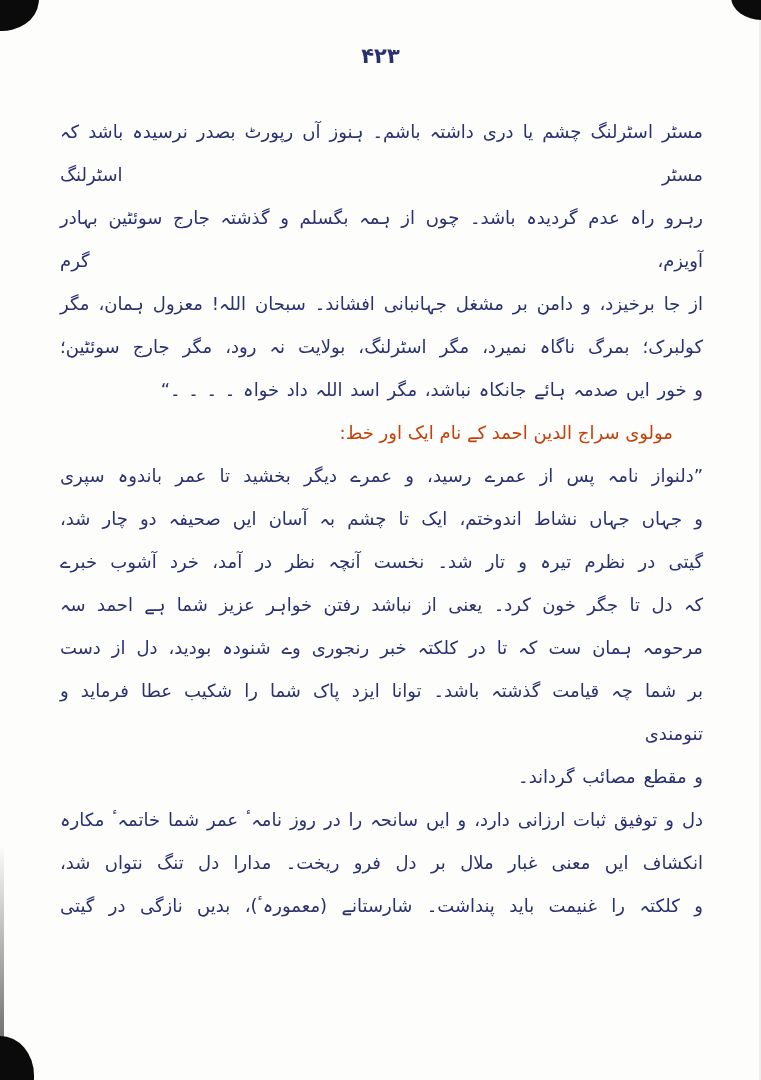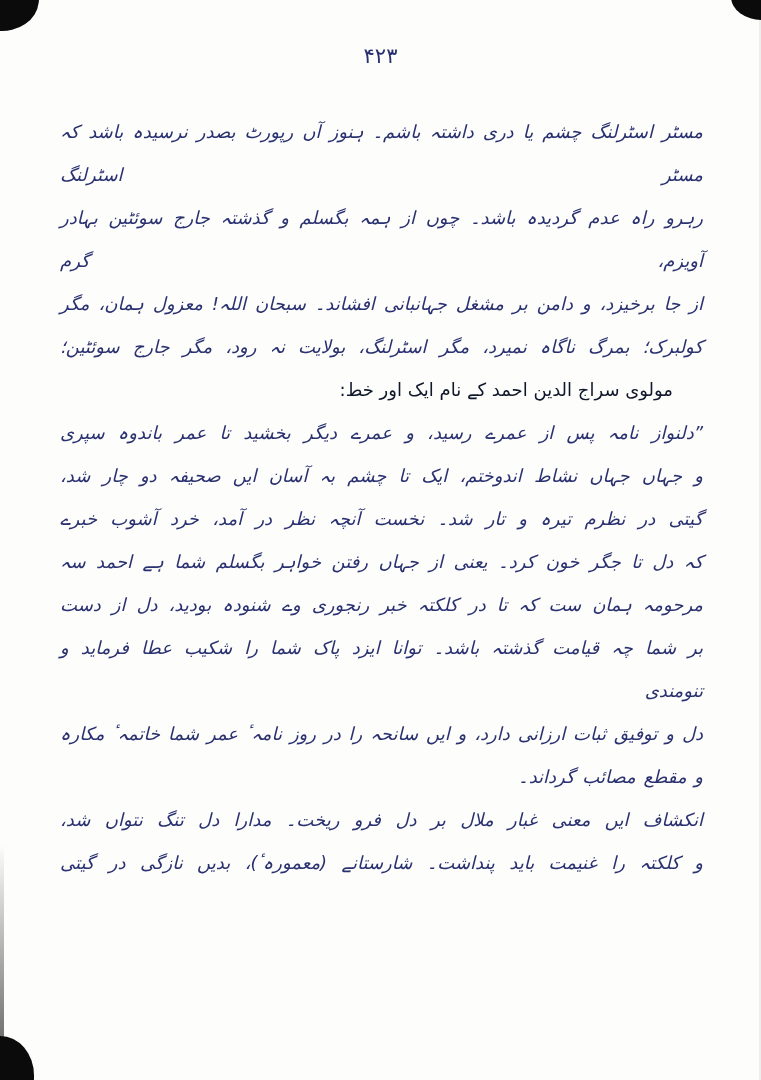--- a/index.html
+++ b/index.html
@@ -15,39 +15,39 @@
   
   .artifact{position:absolute;background:#0b0b0b;}
   .corner-tl{top:-16px;left:-18px;width:56px;height:48px;border-radius:0 0 75% 35%;transform:rotate(6deg);}
   .corner-tr{top:-14px;right:-16px;width:46px;height:34px;border-radius:0 0 35% 75%;}
   .corner-bl{bottom:-12px;left:-14px;width:48px;height:56px;border-radius:0 70% 25% 0;}
   .edge-left{left:0;bottom:0;width:4px;height:235px;background:linear-gradient(to bottom,rgba(11,11,11,0),rgba(11,11,11,.7));}
   .edge-right{right:0;top:0;width:2px;height:1080px;background:rgba(0,0,0,.06);}
   
   .page-number{
     position:absolute;top:44px;left:0;right:0;
-    text-align:center;font-size:21px;font-weight:normal;
+    text-align:center;font-size:21px;font-weight:bold;
     color:#2a3170;letter-spacing:1px;
   }
   
   .text-body{
     position:absolute;top:110px;right:58px;left:60px;
     direction:rtl;color:#2a3170;font-size:18px;
   }
   .para{margin:0;padding:0;}
   .line{
     margin:0;line-height:43px;
     text-align:justify;text-align-last:justify;text-justify:inter-word;
-    word-spacing:2px;white-space:normal;font-style:italic;
+    word-spacing:2px;white-space:normal;
   }
   .line.short{text-align-last:right;}
   .heading{
     line-height:43px;padding-right:30px;
     text-align:left;text-align-last:right;
-    color:#0f172a;margin:0;
+    color:#c2410c;margin:0;
   }
 </style>
 </head>
 <body>
 
 <div class="page">
 
   <div class="artifact corner-tl"></div>
   <div class="artifact corner-tr"></div>
   <div class="artifact corner-bl"></div>
@@ -56,33 +56,34 @@
 
   <div class="page-number">۴۲۳</div>
 
   <div class="text-body">
 
     <div class="para">
       <p class="line">مسٹر اسٹرلنگ چشم یا دری داشتہ باشم۔ ہنوز آں رپورٹ بصدر نرسیدہ باشد کہ مسٹر اسٹرلنگ</p>
       <p class="line">رہرو راہ عدم گردیدہ باشد۔ چوں از ہمہ بگسلم و گذشتہ جارج سوئٹین بہادر آویزم، گرم</p>
       <p class="line">از جا برخیزد، و دامن بر مشغل جہانبانی افشاند۔ سبحان اللہ! معزول ہمان، مگر</p>
       <p class="line">کولبرک؛ بمرگ ناگاہ نمیرد، مگر اسٹرلنگ، بولایت نہ رود، مگر جارج سوئٹین؛</p>
+      <p class="line short">و خور ایں صدمہ ہائے جانکاہ نباشد، مگر اسد اللہ داد خواہ ۔ ۔ ۔ ۔“</p>
     </div>
 
     <p class="heading">مولوی سراج الدین احمد کے نام ایک اور خط:</p>
 
     <div class="para">
       <p class="line">”دلنواز نامہ پس از عمرے رسید، و عمرے دیگر بخشید تا عمر باندوہ سپری</p>
       <p class="line">و جہاں جہاں نشاط اندوختم، ایک تا چشم بہ آسان ایں صحیفہ دو چار شد،</p>
       <p class="line">گیتی در نظرم تیرہ و تار شد۔ نخست آنچہ نظر در آمد، خرد آشوب خبرے</p>
-      <p class="line">کہ دل تا جگر خون کرد۔ یعنی از جہاں رفتن خواہر بگسلم شما ہے احمد سہ</p>
+      <p class="line">کہ دل تا جگر خون کرد۔ یعنی از نباشد رفتن خواہر عزیز شما ہے احمد سہ</p>
       <p class="line">مرحومہ ہمان ست کہ تا در کلکتہ خبر رنجوری وے شنودہ بودید، دل از دست</p>
       <p class="line">بر شما چہ قیامت گذشتہ باشد۔ توانا ایزد پاک شما را شکیب عطا فرماید و تنومندی</p>
+      <p class="line short">و مقطع مصائب گرداند۔</p>
       <p class="line">دل و توفیق ثبات ارزانی دارد، و ایں سانحہ را در روز نامہٴ عمر شما خاتمہٴ مکارہ</p>
-      <p class="line short">و مقطع مصائب گرداند۔</p>
     </div>
 
     <div class="para">
       <p class="line">انکشاف ایں معنی غبار ملال بر دل فرو ریخت۔ مدارا دل تنگ نتواں شد،</p>
       <p class="line">و کلکتہ را غنیمت باید پنداشت۔ شارستانے (معمورہٴ)، بدیں نازگی در گیتی</p>
 
     </div>
 
   </div>
 </div>

